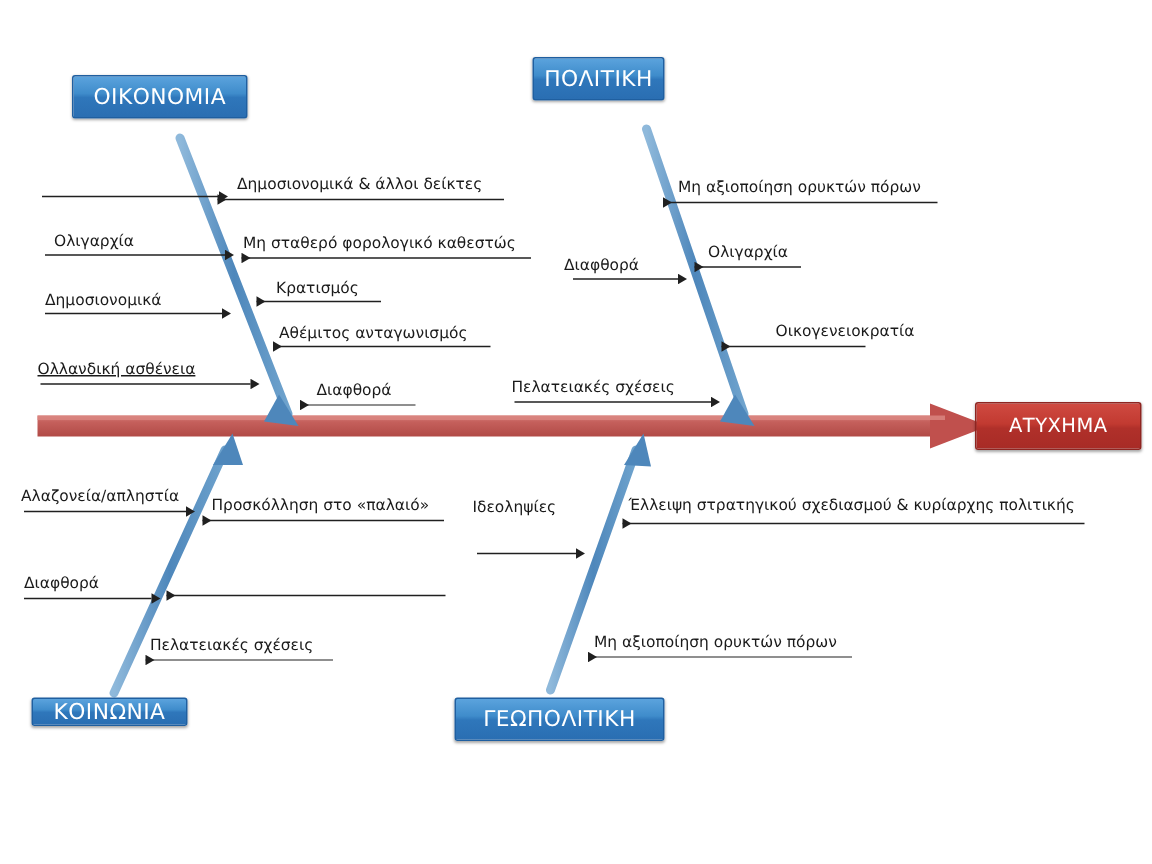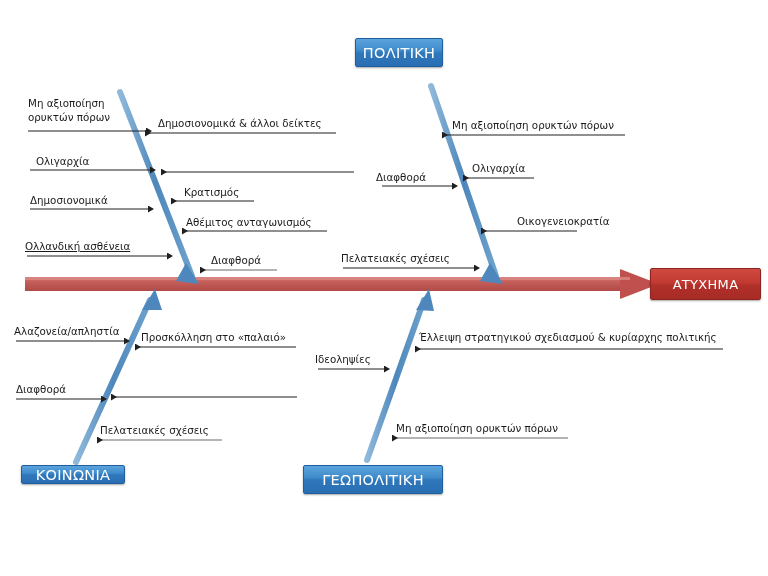--- a/index.html
+++ b/index.html
@@ -150,61 +150,61 @@
     </g>
 
     <g>
       <line x1="318" y1="369" x2="384" y2="369" stroke="#202020" stroke-width="1.1" marker-end="url(#ah-right)"></line>
 
       <line x1="723" y1="349" x2="415" y2="349" stroke="#202020" stroke-width="1.1" marker-end="url(#ah-left)"></line>
       <line x1="568" y1="438" x2="392" y2="438" stroke="#6a6a6a" stroke-width="1.1" marker-end="url(#ah-left)"></line>
     </g>
   </svg>
 
+  <div class="cat-box" style="left:48px; top:50px; width:117px; height:29px;">
+    <span>ΟΙΚΟΝΟΜΙΑ</span>
+  </div>
 
   <div class="cat-box" style="left:355px; top:38px; width:88px; height:29px;">
     <span>ΠΟΛΙΤΙΚΗ</span>
   </div>
 
   <div class="cat-box" style="left:21px; top:465px; width:104px; height:19px;">
     <span>ΚΟΙΝΩΝΙΑ</span>
   </div>
 
   <div class="cat-box" style="left:303px; top:465px; width:140px; height:29px;">
     <span>ΓΕΩΠΟΛΙΤΙΚΗ</span>
   </div>
 
   <div class="effect-box" style="left:650px; top:268px; width:111px; height:32px;">
     <span>ΑΤΥΧΗΜΑ</span>
   </div>
 
-  <div class="cause-label two-line" style="left:28px; top:97px; width:100px;">
-    <span>Μη αξιοποίηση</span><br>
-    <span>ορυκτών πόρων</span>
-  </div>
   <div class="cause-label" style="left:36px; top:155px;">Ολιγαρχία</div>
   <div class="cause-label" style="left:30px; top:194px;">Δημοσιονομικά</div>
   <div class="cause-label" style="left:25px; top:240px;text-decoration:underline;">Ολλανδική ασθένεια</div>
 
   <div class="cause-label" style="left:158px; top:117px;">Δημοσιονομικά &amp; άλλοι δείκτες</div>
+  <div class="cause-label" style="left:162px; top:156px;">Μη σταθερό φορολογικό  καθεστώς</div>
   <div class="cause-label" style="left:184px; top:186px;">Κρατισμός</div>
   <div class="cause-label" style="left:186px; top:216px;">Αθέμιτος ανταγωνισμός</div>
   <div class="cause-label" style="left:211px; top:254px;">Διαφθορά</div>
 
   <div class="cause-label" style="left:376px; top:171px;">Διαφθορά</div>
   <div class="cause-label" style="left:341px; top:252px;">Πελατειακές σχέσεις</div>
 
   <div class="cause-label" style="left:452px; top:119px;">Μη αξιοποίηση ορυκτών πόρων</div>
   <div class="cause-label" style="left:472px; top:162px;">Ολιγαρχία</div>
   <div class="cause-label" style="left:481px; top:215px;margin-left:36px;">Οικογενειοκρατία</div>
 
   <div class="cause-label" style="left:14px; top:325px;">Αλαζονεία/απληστία</div>
   <div class="cause-label" style="left:16px; top:383px;">Διαφθορά</div>
 
   <div class="cause-label" style="left:141px; top:331px;">Προσκόλληση στο «παλαιό»</div>
   <div class="cause-label" style="left:100px; top:424px;">Πελατειακές σχέσεις</div>
 
-  <div class="cause-label" style="left:315px; top:353px;">Ιδεοληψίες</div>
+  <div class="cause-label" style="left:315px; top:332px;">Ιδεοληψίες</div>
 
   <div class="cause-label" style="left:419px; top:331px;">Έλλειψη στρατηγικού σχεδιασμού &amp; κυρίαρχης πολιτικής</div>
   <div class="cause-label" style="left:396px; top:422px;">Μη αξιοποίηση ορυκτών πόρων</div>
 
 </div>
 
 </body></html>

